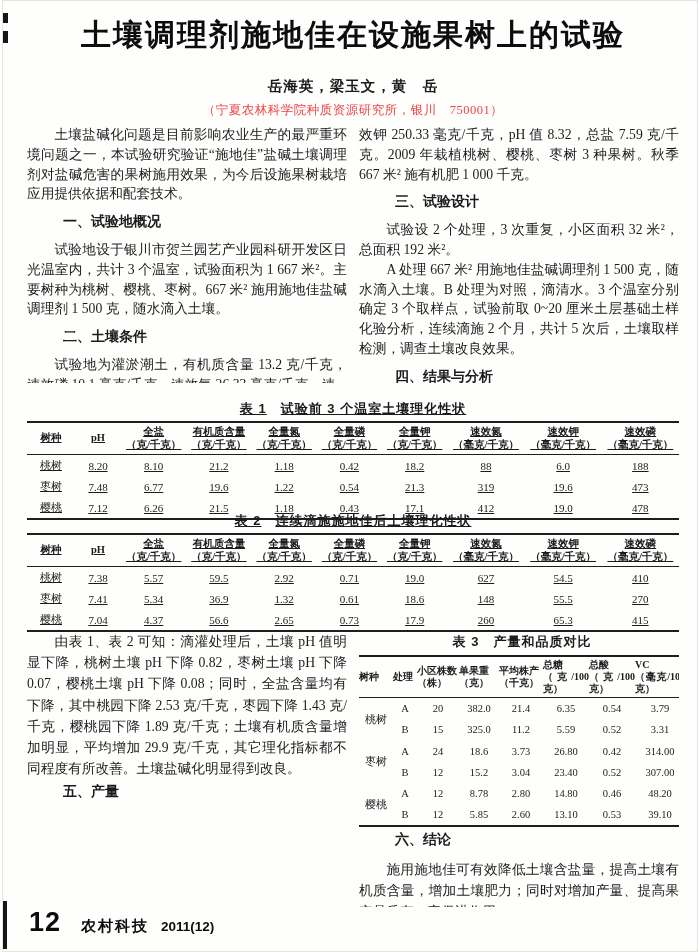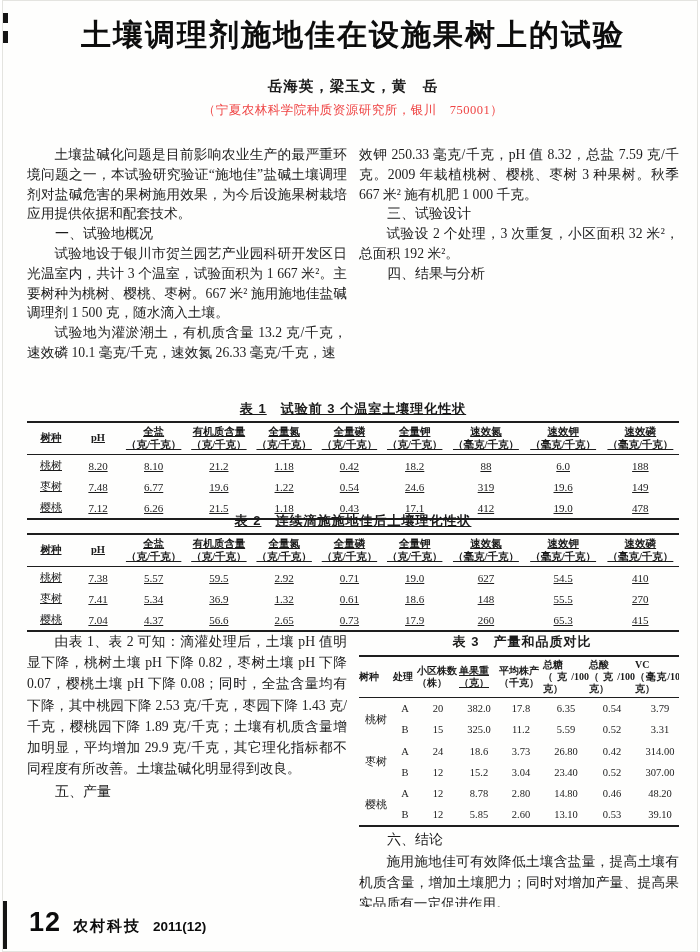--- a/index.html
+++ b/index.html
@@ -12,27 +12,27 @@
   .artifact{position:absolute;background:#151515;}
   .hdr{position:absolute;left:0;top:14px;width:700px;text-align:center;}
   .title{
     font-family:"Liberation Sans", sans-serif;font-weight:bold;
     font-size:30px;letter-spacing:2px;line-height:40px;color:#0d0d0d;
   }
   .authors{margin-top:22px;font-size:14.5px;font-weight:bold;letter-spacing:1px;}
   .affil{margin-top:6px;font-size:12.5px;letter-spacing:0.5px;color:#ef4444;}
 
   .cols{position:absolute;display:flex;left:24px;width:652px;gap:12px;}
-  .cols1{top:144px;height:258px;}
+  .cols1{top:124px;height:258px;}
   .cols2{top:630px;height:276px;justify-content:space-between;}
   .col{width:320px;font-size:13.7px;line-height:19.8px;text-align:justify;overflow:hidden;}
   .col2{line-height:21.2px;}
   p.body{margin:0;text-indent:2em;}
   p.head{
-    margin:0;text-indent:2em;font-weight:normal;
+    margin:8px;text-indent:2em;font-weight:bold;
     font-family:"Liberation Sans", sans-serif;font-size:14px;
   }
   .col2 p.head{margin-top:2px;}
 
   .tblock{position:absolute;left:24px;width:652px;text-decoration:underline;}
   .tb1{top:399px;}
   .tb2{top:511px;}
   .tcap{
     text-align:center;font-family:"Liberation Sans", sans-serif;
     font-weight:bold;font-size:13px;margin-bottom:3px;letter-spacing:1px;
@@ -54,21 +54,21 @@
 
   .t3wrap{width:326px;}
   table.t3 thead th{font-size:10px;line-height:12px;padding:2px 0;}
   table.t3 tbody td{font-size:10.5px;height:20px;}
 
   .footer{
     position:absolute;left:26px;top:906px;display:flex;align-items:baseline;gap:12px;
     font-family:"Liberation Sans", sans-serif;font-weight:bold;color:#0c0c0c;
   }
   .pagenum{font-size:27px;letter-spacing:1px;}
-  .journal{font-size:15px;letter-spacing:2px;}
+  .journal{font-size:15px;letter-spacing:2px;margin-left:8px;}
   .issue{font-size:13.5px;}
 </style>
 </head>
 <body>
 
 <div class="page">
 
   <div class="artifact" style="left:0;top:12px;width:5px;height:10px;"></div>
   <div class="artifact" style="left:0;top:30px;width:5px;height:12px;"></div>
   <div class="artifact" style="left:0;top:900px;width:4px;height:48px;"></div>
@@ -77,26 +77,28 @@
     <div class="title">土壤调理剂施地佳在设施果树上的试验</div>
     <div class="authors">岳海英，梁玉文，黄　岳</div>
     <div class="affil">（宁夏农林科学院种质资源研究所，银川　750001）</div>
   </div>
 
   <div class="cols cols1">
     <div class="col">
       <p class="body">土壤盐碱化问题是目前影响农业生产的最严重环境问题之一，本试验研究验证“施地佳”盐碱土壤调理剂对盐碱危害的果树施用效果，为今后设施果树栽培应用提供依据和配套技术。</p>
       <p class="head">一、试验地概况</p>
       <p class="body">试验地设于银川市贺兰园艺产业园科研开发区日光温室内，共计 3 个温室，试验面积为 1 667 米²。主要树种为桃树、樱桃、枣树。667 米² 施用施地佳盐碱调理剂 1 500 克，随水滴入土壤。</p>
+      <p class="head">二、土壤条件</p>
       <p class="body">试验地为灌淤潮土，有机质含量 13.2 克/千克，速效磷 10.1 毫克/千克，速效氮 26.33 毫克/千克，速</p>
     </div>
     <div class="col">
       <p class="body" style="text-indent:0;">效钾 250.33 毫克/千克，pH 值 8.32，总盐 7.59 克/千克。2009 年栽植桃树、樱桃、枣树 3 种果树。秋季 667 米² 施有机肥 1 000 千克。</p>
       <p class="head">三、试验设计</p>
       <p class="body">试验设 2 个处理，3 次重复，小区面积 32 米²，总面积 192 米²。</p>
+      <p class="body">A 处理 667 米² 用施地佳盐碱调理剂 1 500 克，随水滴入土壤。B 处理为对照，滴清水。3 个温室分别确定 3 个取样点，试验前取 0~20 厘米土层基础土样化验分析，连续滴施 2 个月，共计 5 次后，土壤取样检测，调查土壤改良效果。</p>
       <p class="head">四、结果与分析</p>
     </div>
   </div>
 
   <div class="tblock tb1">
     <div class="tcap">
       <span>表 1</span><span class="sp"></span><span>试验前 3 个温室土壤理化性状</span>
     </div>
     <table class="sci">
       <thead>
@@ -126,24 +128,24 @@
           <td>6.0</td>
           <td>188</td>
         </tr>
         <tr>
           <td class="species">枣树</td>
           <td>7.48</td>
           <td>6.77</td>
           <td>19.6</td>
           <td>1.22</td>
           <td>0.54</td>
-          <td>24.6</td>
+          <td>21.3</td>
           <td>319</td>
           <td>19.6</td>
-          <td>149</td>
+          <td>473</td>
         </tr>
         <tr>
           <td class="species">樱桃</td>
           <td>7.12</td>
           <td>6.26</td>
           <td>21.5</td>
           <td>1.18</td>
           <td>0.43</td>
           <td>17.1</td>
           <td>412</td>
@@ -223,34 +225,34 @@
       <div class="t3wrap">
         <div class="tcap">
           <span>表 3</span><span class="sp"></span><span>产量和品质对比</span>
         </div>
         <table class="sci t3">
           <thead>
             <tr>
               <th style="width:34px;"><span>树种</span></th>
               <th style="width:24px;"><span>处理</span></th>
               <th style="width:42px;"><span>小区株数</span><span class="cu">（株）</span></th>
-              <th style="width:40px;text-decoration:underline;"><span>单果重</span><span class="cu">（克）</span></th>
+              <th style="width:40px;"><span>单果重</span><span class="cu">（克）</span></th>
               <th style="width:44px;"><span>平均株产</span><span class="cu">（千克）</span></th>
               <th style="width:46px;"><span>总糖</span><span class="cu">（克/100克）</span></th>
               <th style="width:46px;"><span>总酸</span><span class="cu">（克/100克）</span></th>
               <th><span>VC</span><span class="cu">（毫克/100克）</span></th>
             </tr>
           </thead>
           <tbody>
             <tr>
               <td class="species" rowspan="2">桃树</td>
               <td>A</td>
               <td>20</td>
               <td>382.0</td>
-              <td>17.8</td>
+              <td>21.4</td>
               <td>6.35</td>
               <td>0.54</td>
               <td>3.79</td>
             </tr>
             <tr>
               <td>B</td>
               <td>15</td>
               <td>325.0</td>
               <td>11.2</td>
               <td>5.59</td>

